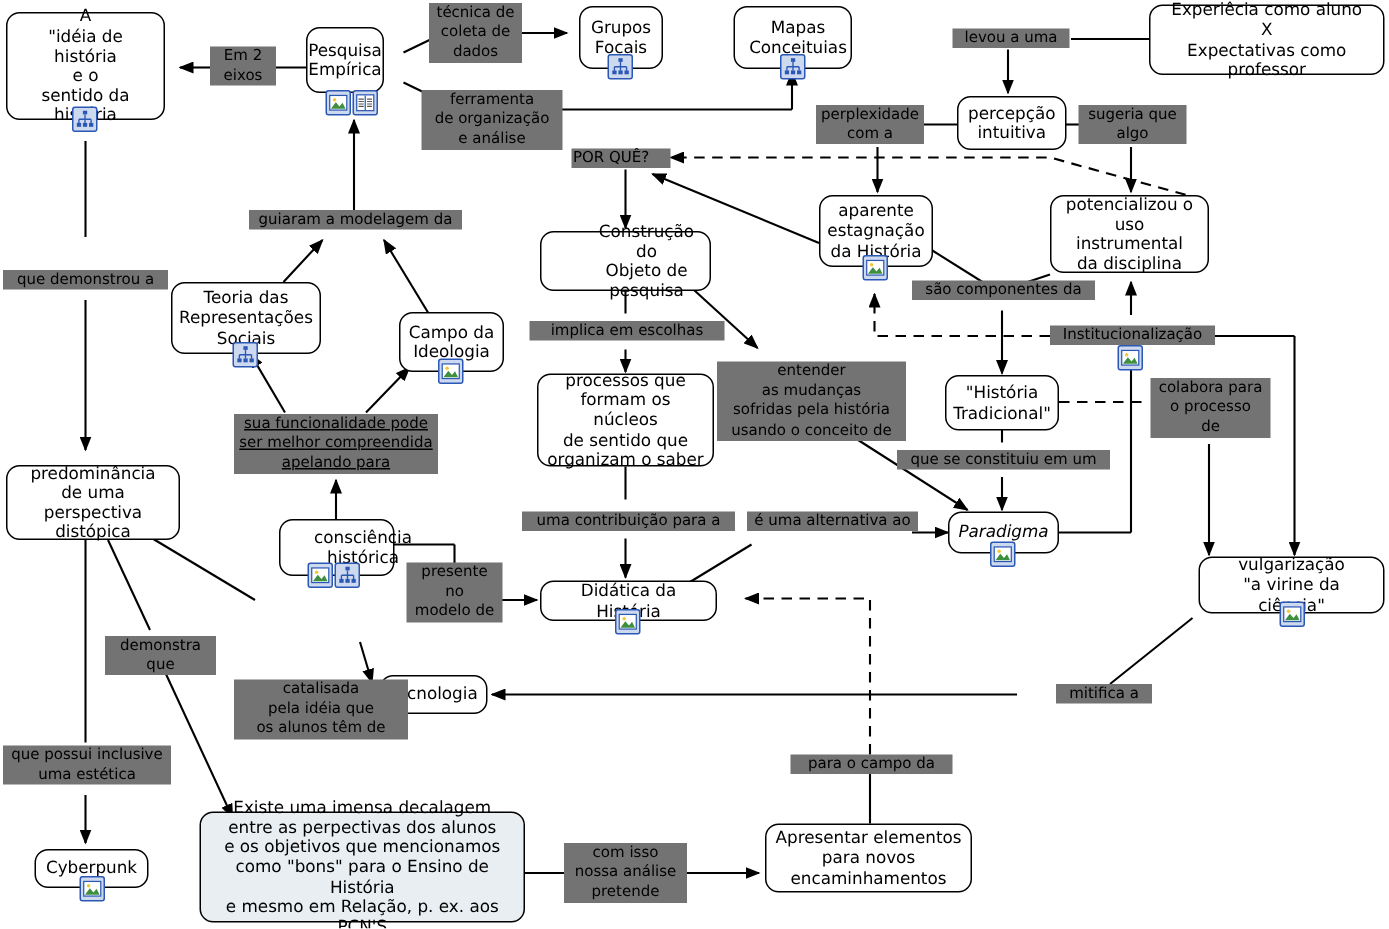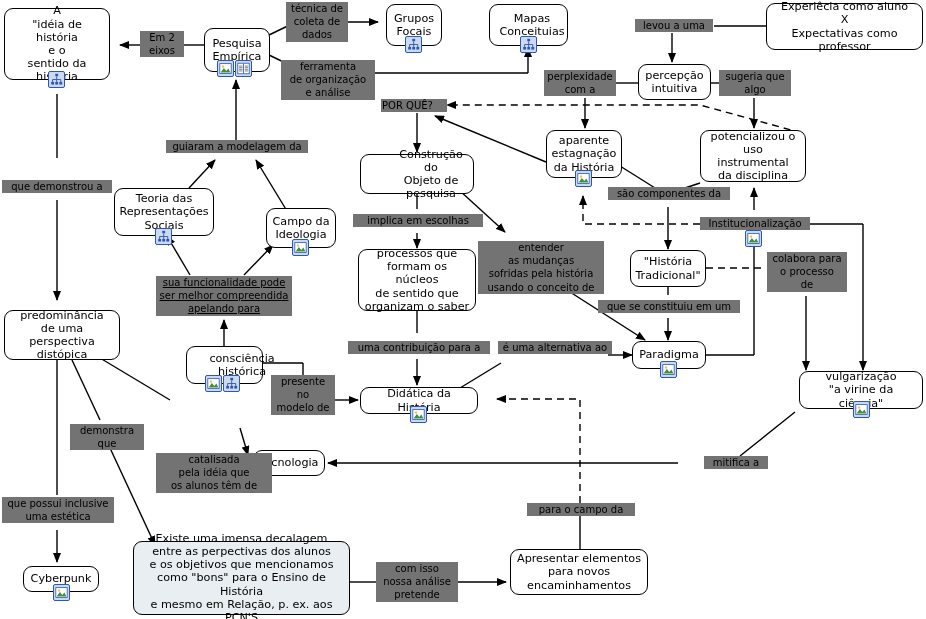--- a/index.html
+++ b/index.html
@@ -204,21 +204,21 @@
       <svg viewBox="0 0 16 16">
           <rect x="6.5" y="1" width="3.5" height="3" fill="#2b57b5"></rect>
           <rect x="1.5" y="11" width="3.5" height="3.2" fill="#2b57b5"></rect>
           <rect x="6.5" y="11" width="3.5" height="3.2" fill="#2b57b5"></rect>
           <rect x="11.5" y="11" width="3.5" height="3.2" fill="#2b57b5"></rect>
           <path d="M8.2,4.2 L8.2,8 M3.2,8 L13.2,8 M3.2,8 L3.2,11 M8.2,8 L8.2,11 M13.2,8 L13.2,11" stroke="#2b57b5" stroke-width="1.1" fill="none"></path>
         </svg>
     </span>
   </div>
 
-  <div class="node" style="left:204px; top:28px; width:66px; height:44px;">
+  <div class="node" style="left:204px; top:18px; width:52px; height:44px;">
     <span class="node-text">Pesquisa
 Empírica</span>
   </div>
   <div class="icons" style="left:217px; top:60px;">
     <span class="icon-badge">
       <svg viewBox="0 0 16 16">
           <rect x="1" y="2" width="14" height="12" fill="#fff" stroke="#2b57b5" stroke-width="1"></rect>
           <circle cx="5" cy="5.5" r="1.5" fill="#f2c93a"></circle>
           <path d="M2,13 L6,7.5 L9,11 L11.5,8 L14,13 z" fill="#3e8f3e"></path>
         </svg>
@@ -388,21 +388,21 @@
   <div class="icons" style="left:410px; top:406px;">
     <span class="icon-badge">
       <svg viewBox="0 0 16 16">
           <rect x="1" y="2" width="14" height="12" fill="#fff" stroke="#2b57b5" stroke-width="1"></rect>
           <circle cx="5" cy="5.5" r="1.5" fill="#f2c93a"></circle>
           <path d="M2,13 L6,7.5 L9,11 L11.5,8 L14,13 z" fill="#3e8f3e"></path>
         </svg>
     </span>
   </div>
 
-  <div class="node" style="left:632px; top:341px; width:74px; height:28px;">
+  <div class="node" style="left:632px; top:341px; width:74px; height:28px;font-style:italic;">
     <span class="node-text">Paradigma</span>
   </div>
   <div class="icons" style="left:660px; top:361px;">
     <span class="icon-badge">
       <svg viewBox="0 0 16 16">
           <rect x="1" y="2" width="14" height="12" fill="#fff" stroke="#2b57b5" stroke-width="1"></rect>
           <circle cx="5" cy="5.5" r="1.5" fill="#f2c93a"></circle>
           <path d="M2,13 L6,7.5 L9,11 L11.5,8 L14,13 z" fill="#3e8f3e"></path>
         </svg>
     </span>

